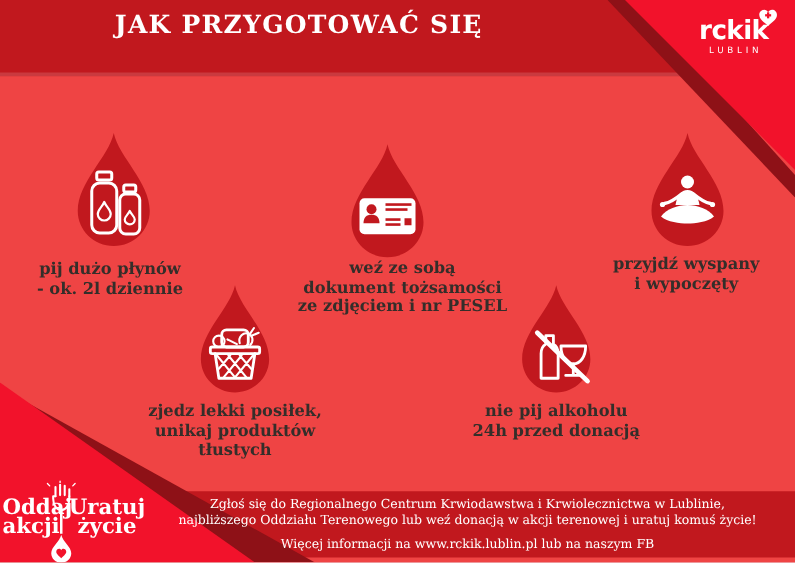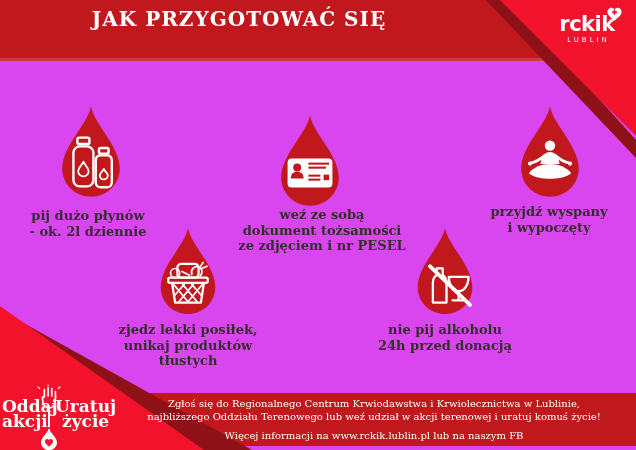--- a/index.html
+++ b/index.html
@@ -3,21 +3,21 @@
 <meta charset="utf-8">
 <style>
   :root{
     --dark-red:#c1181e;
     --bright-red:#f2122b;
     --fold-red:#8e1117;
     --text-dark:#342e2a;
   }
   html,body{margin:0;padding:0;background:#e9e9e9;}
   .poster{
-    position:relative;width:636px;height:450px;background:#d946ef;overflow:hidden;
+    position:relative;width:636px;height:450px;background:#ef4444;overflow:hidden;
     font-family:"DejaVu Serif","Liberation Serif",serif;
   }
   
   .top-banner{position:absolute;left:0;top:0;width:636px;height:61px;background:var(--dark-red);}
   .top-banner::after{content:"";position:absolute;left:0;bottom:0;width:100%;height:3px;background:rgba(255,255,255,.15);}
   .title{
     position:absolute;left:55px;top:7px;width:368px;text-align:center;color:#fff;
     font-weight:bold;font-size:20px;line-height:25px;letter-spacing:1px;white-space:nowrap;
   }
   
@@ -154,21 +154,21 @@
     <div>nie pij alkoholu</div>
     <div>24h przed donacją</div>
   </div>
 
   <div class="footer-banner"></div>
   <div class="shape corner-bl-shadow"></div>
   <div class="shape corner-bl"></div>
 
   <div class="footer-text">
     <div>Zgłoś się do Regionalnego Centrum Krwiodawstwa i Krwiolecznictwa w Lublinie,</div>
-    <div>najbliższego Oddziału Terenowego lub weź udział w akcji terenowej i uratuj komuś życie!</div>
+    <div>najbliższego Oddziału Terenowego lub weź donacją w akcji terenowej i uratuj komuś życie!</div>
     <div class="l3">Więcej informacji na www.rckik.lublin.pl lub na naszym FB</div>
   </div>
 
   <div class="blood-logo">
     <svg class="bl-hand" width="24" height="26" viewBox="0 0 26 28">
       <path class="ic2" style="stroke-width:1.8" d="M8 14 V6 M12 13 V4 M16 13 V5 M20 14 V8"></path>
       <path class="ic2" style="stroke-width:1.8" d="M8 14 H6 V16 C6 22 9 26 13 26 C17 26 20 22 20 16 V14"></path>
       <path class="ic2" style="stroke-width:1.2" d="M3 5 l-2 -2 M12 2 v-1 M23 5 l2 -2"></path>
     </svg>
     <div class="bl-divider"></div>

